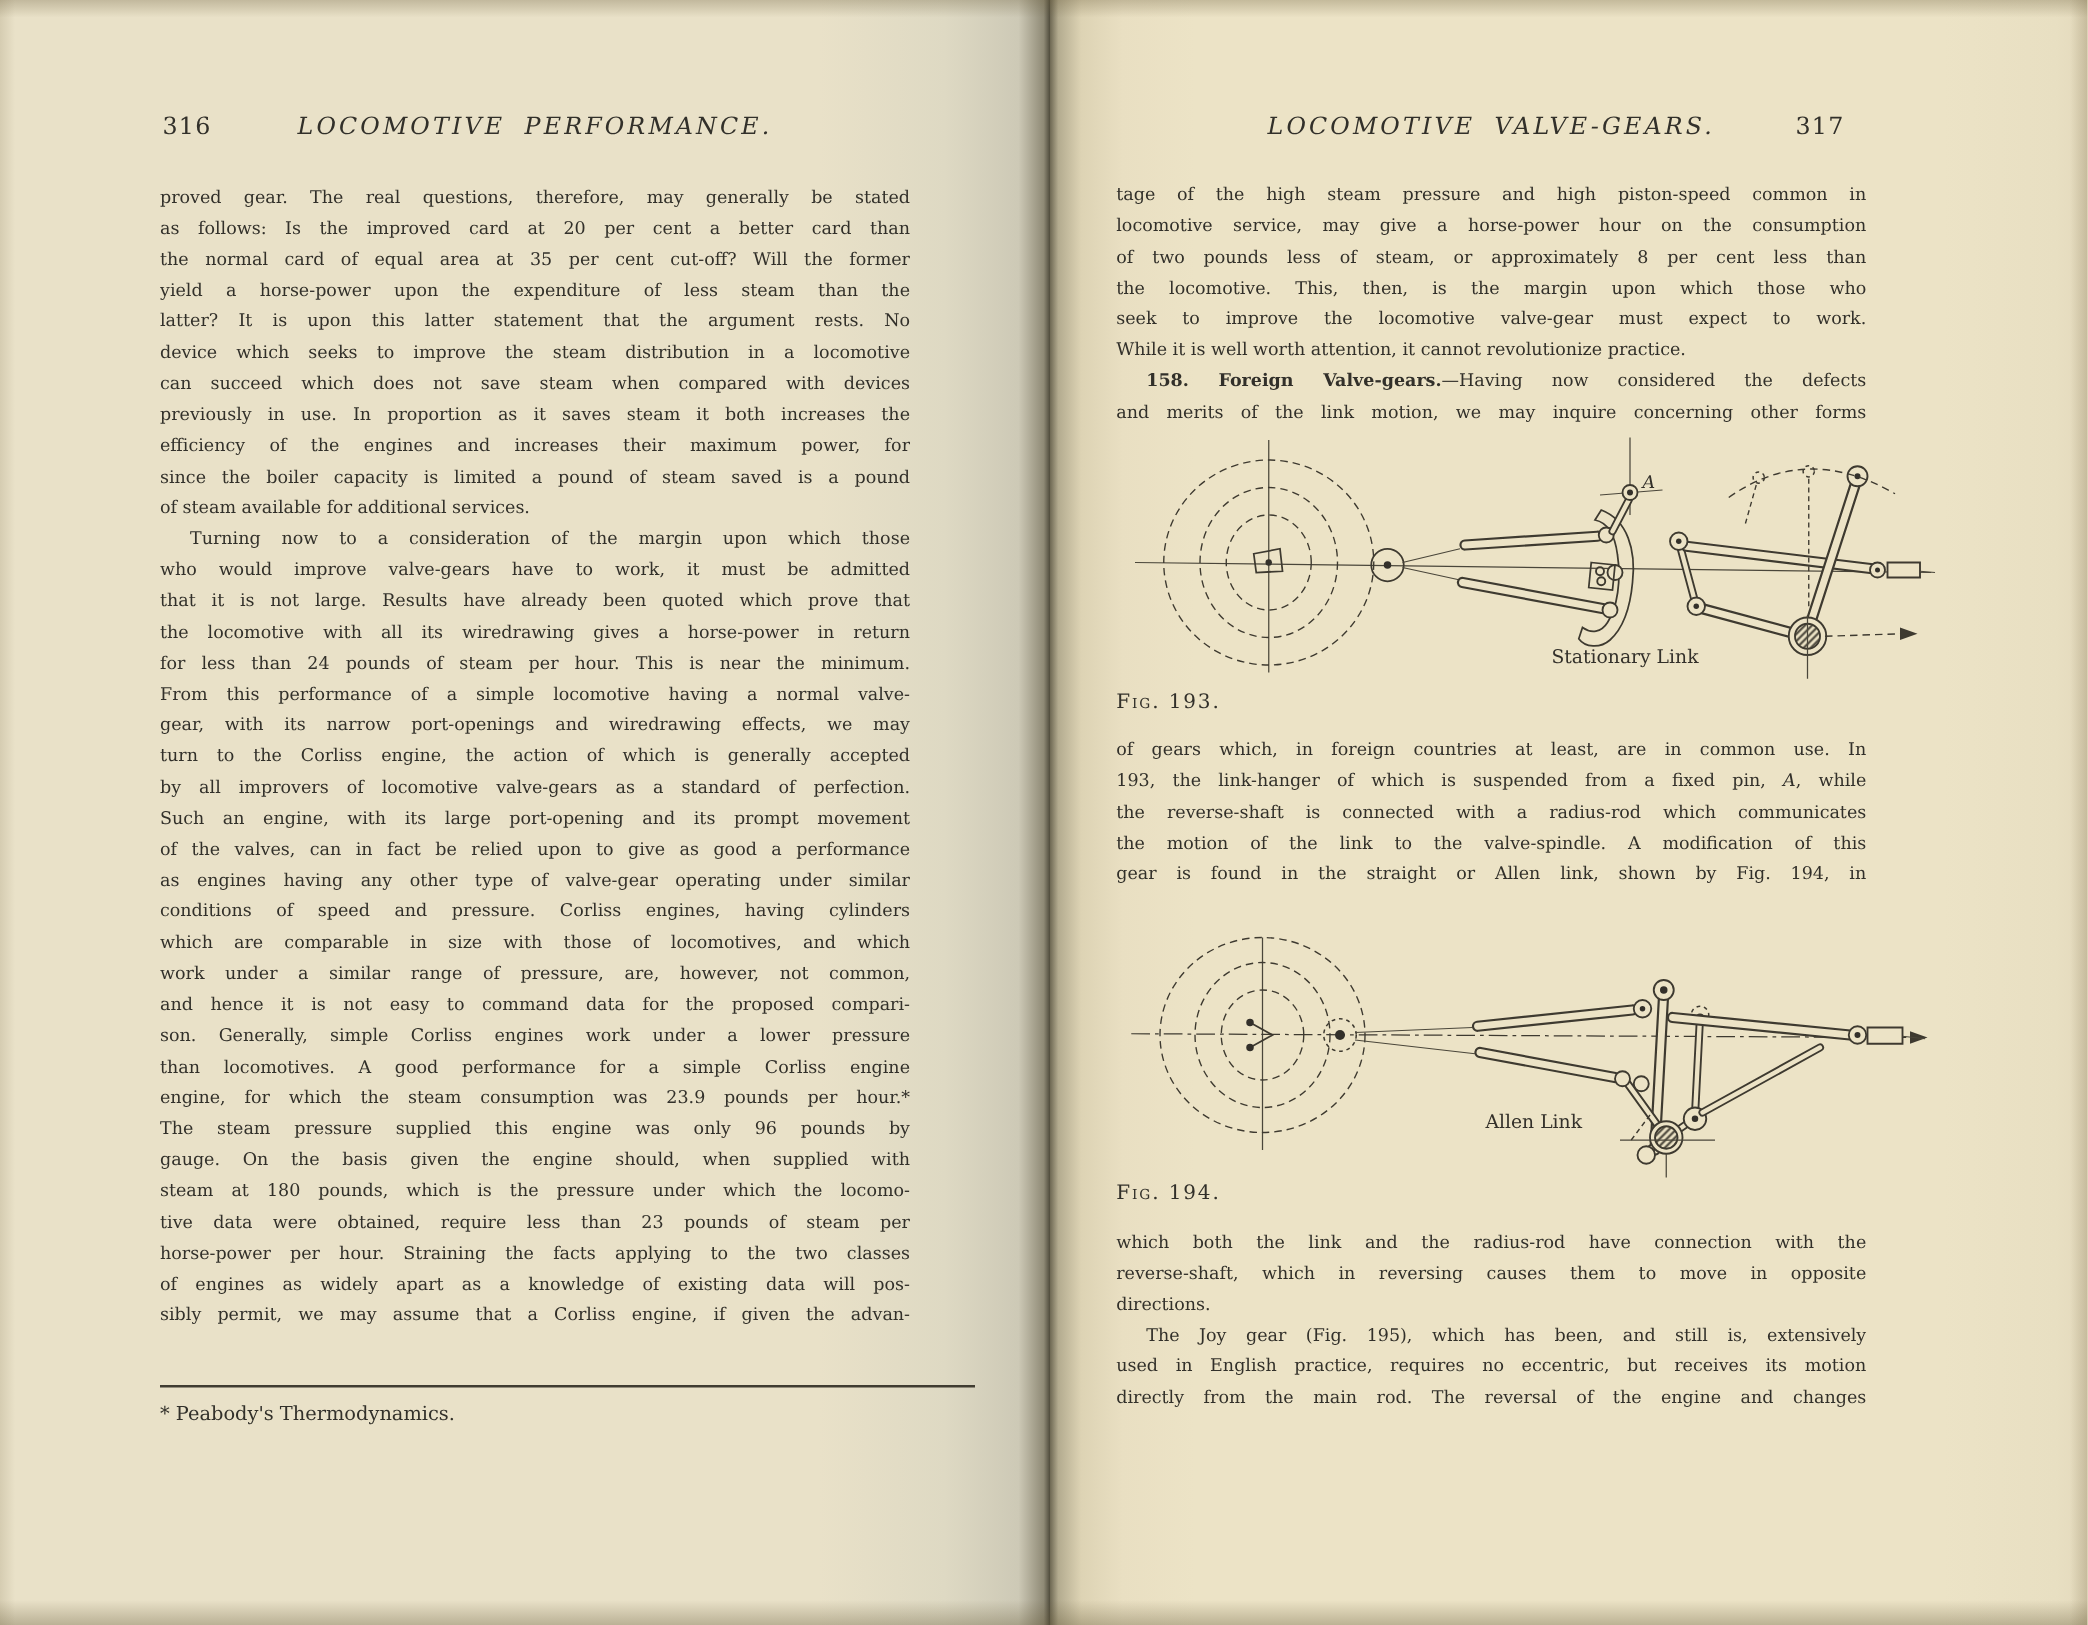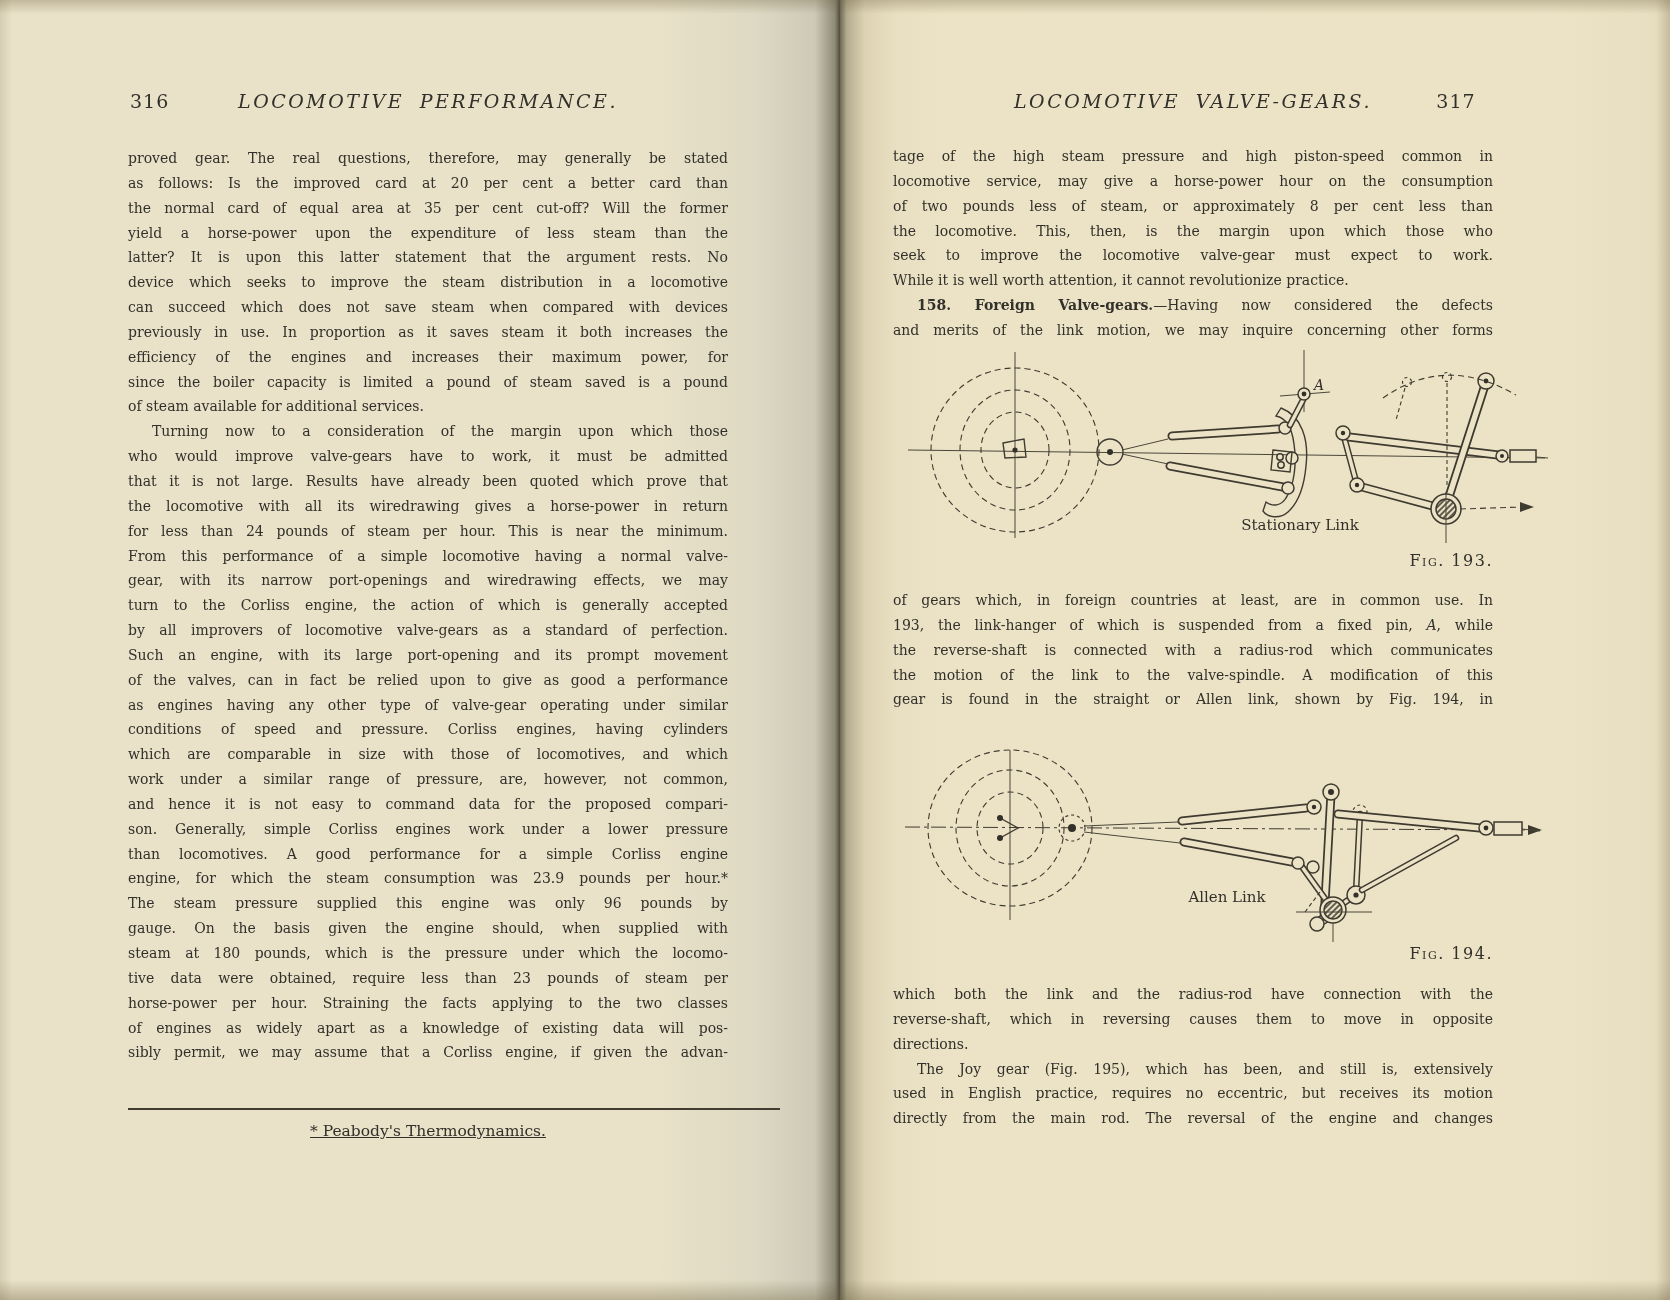--- a/index.html
+++ b/index.html
@@ -24,24 +24,24 @@
 
   .textcol{position:absolute;width:600px;}
   .bline{height:24.85px;line-height:24.85px;font-size:14px;text-align:justify;text-align-last:justify;
     overflow:hidden;white-space:normal;}
   .bline.pend{text-align-last:left;}
   .bline.indent{text-indent:24px;}
   .bold{font-weight:bold;}
   .ital{font-style:italic;}
 
   .footnote-rule{position:absolute;left:128px;top:1108px;width:652px;border-top:2px solid #403c31;}
-  .footnote{position:absolute;left:128px;top:1122px;width:600px;text-align:center;font-size:15.5px;text-decoration:underline;}
+  .footnote{position:absolute;left:128px;top:1122px;width:600px;font-size:15.5px;}
 
   .figure{position:absolute;}
-  .fig-caption{position:absolute;width:600px;text-align:right;font-size:16px;
+  .fig-caption{position:absolute;width:600px;text-align:left;font-size:16px;
     font-variant:small-caps;letter-spacing:1.5px;}
 
   
   .thin{stroke:#4a463a;stroke-width:1;fill:none;}
   .med{stroke:#3e3a30;stroke-width:1.4;fill:none;}
   .dash{stroke:#3e3a30;stroke-width:1.1;fill:none;stroke-dasharray:6 4;}
   .dashf{stroke:#3e3a30;stroke-width:1.1;fill:none;stroke-dasharray:4 3;}
   .dashdot{stroke:#3e3a30;stroke-width:1;fill:none;stroke-dasharray:15 4 3 4;}
   .tubeo{stroke:#3e3a30;stroke-width:9;fill:none;stroke-linecap:round;}
   .tubei{stroke:#ece3c6;stroke-width:5.5;fill:none;stroke-linecap:round;}

